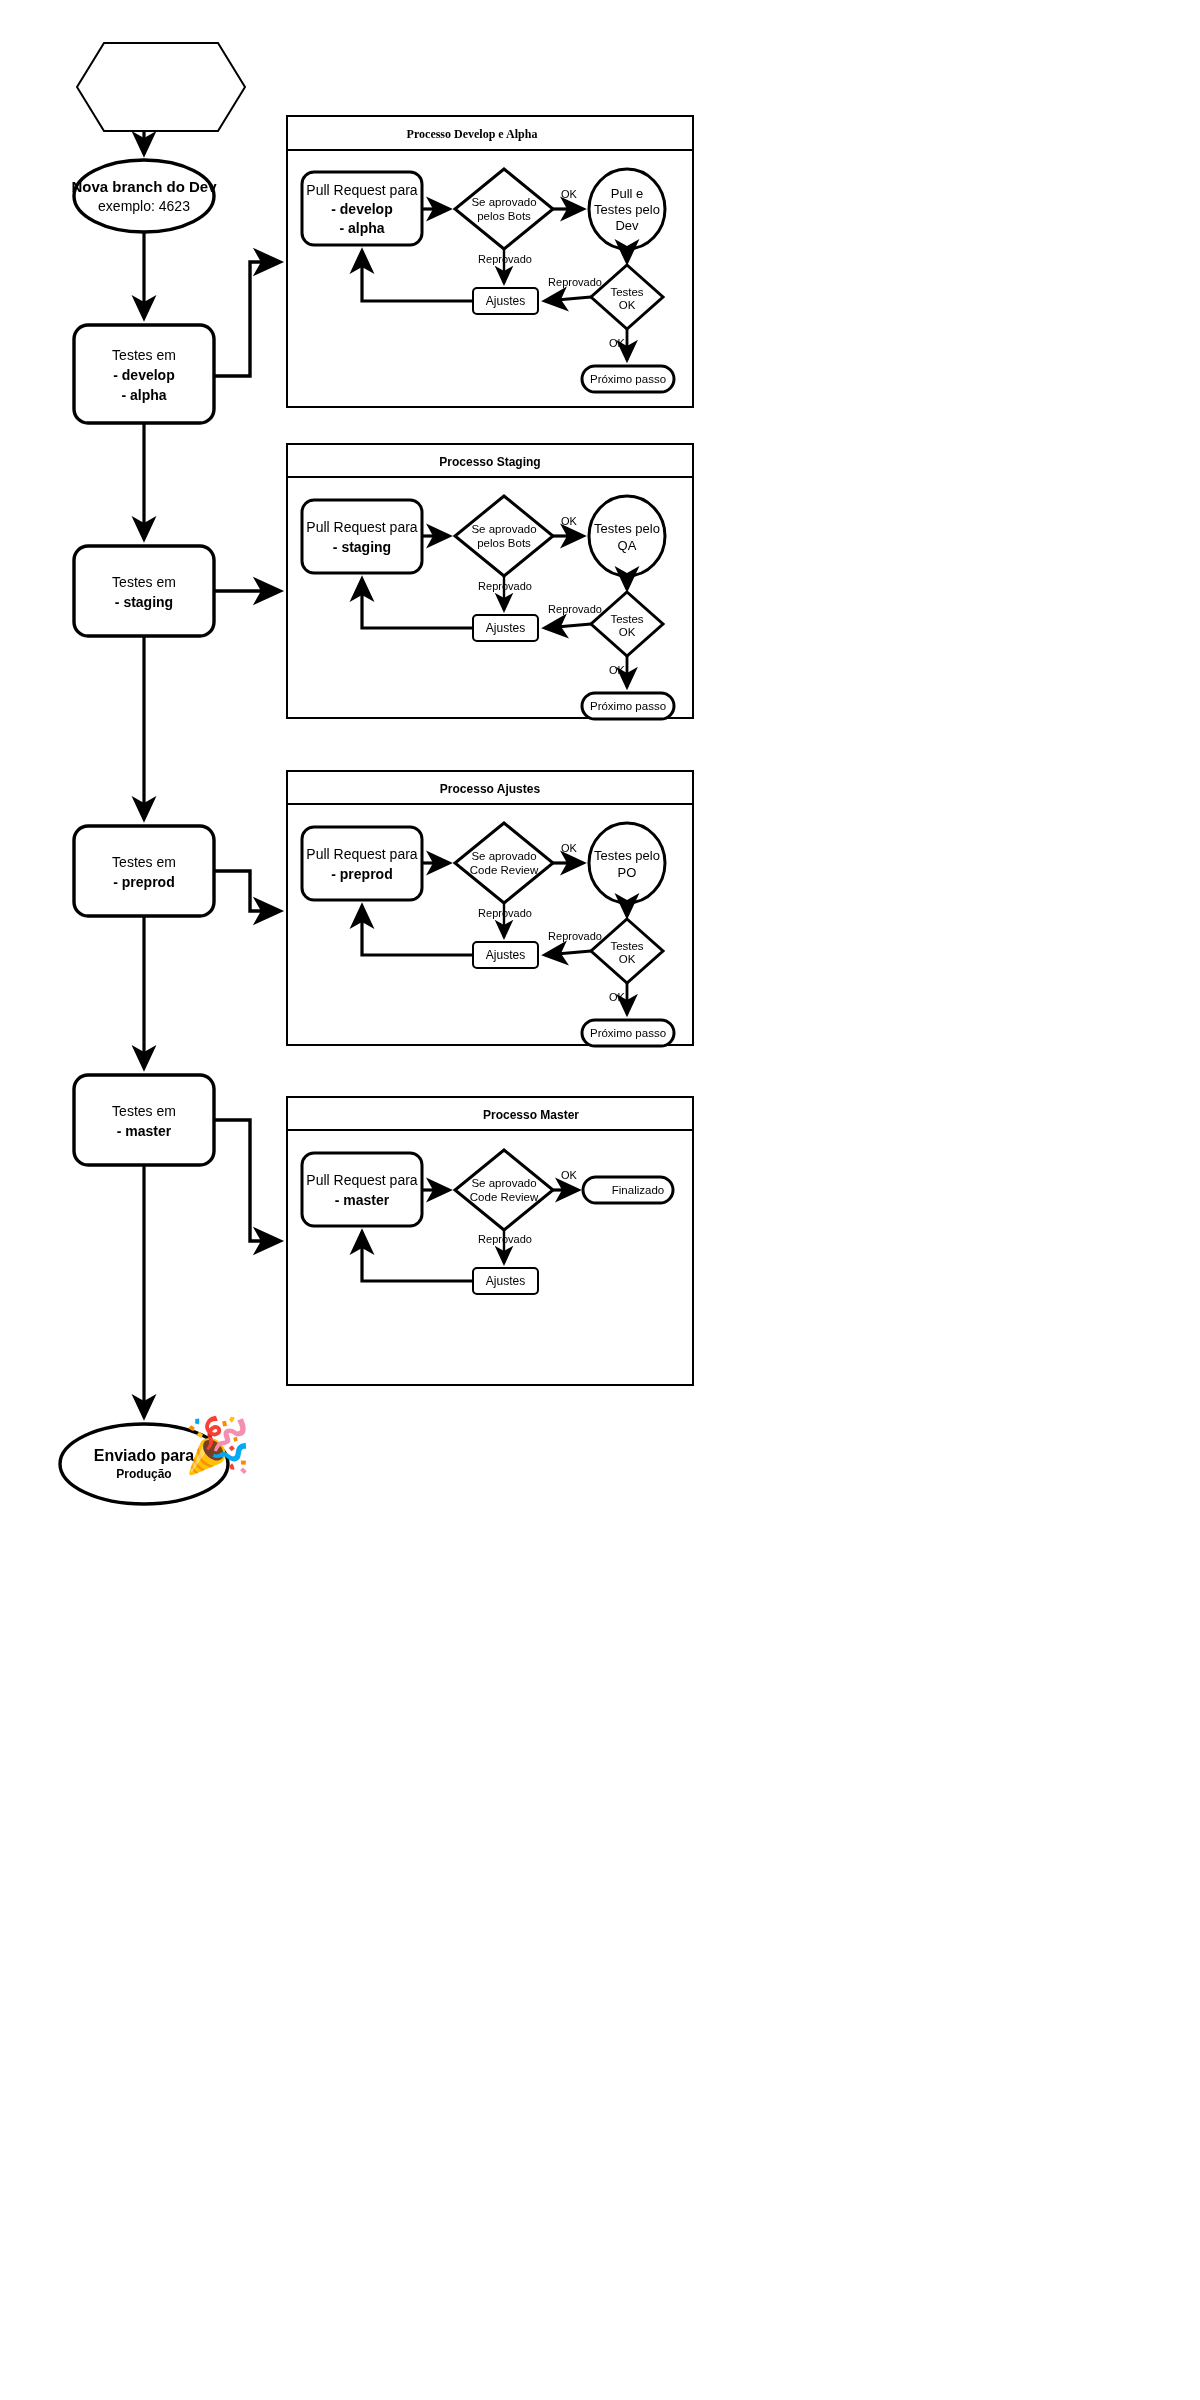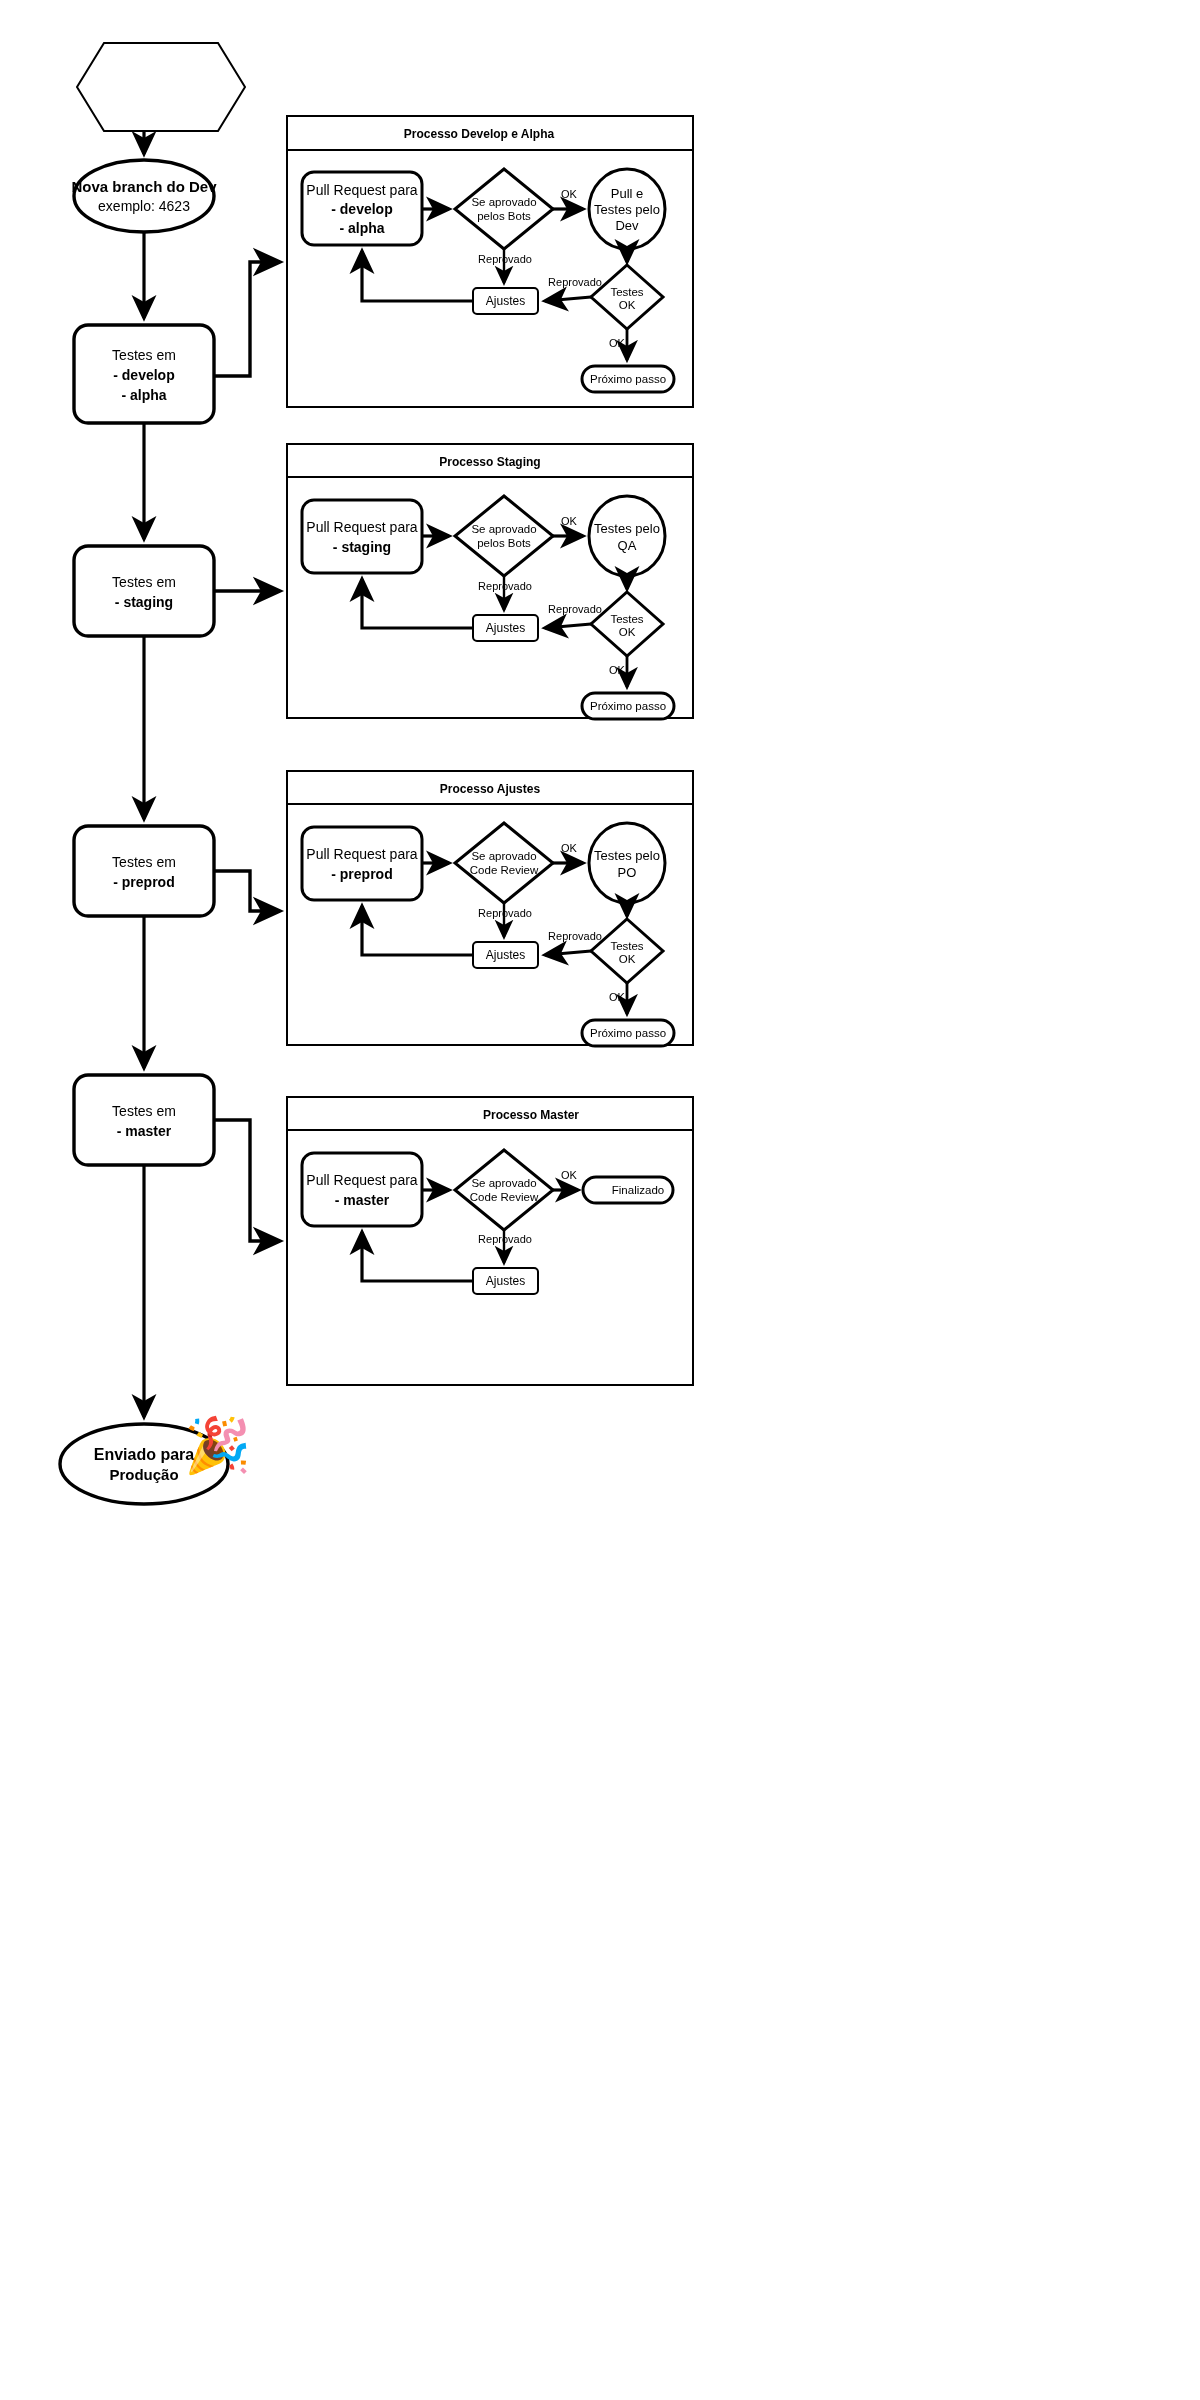--- a/index.html
+++ b/index.html
@@ -138,25 +138,25 @@
     <div class="t-b" style="font-size:14px;margin-top:4px;">- preprod</div>
   </div>
 
   <div class="nodeText" style="left:74px;top:1099px;width:140px;height:44px;">
     <div style="font-size:14px;">Testes em</div>
     <div class="t-b" style="font-size:14px;margin-top:4px;">- master</div>
   </div>
 
   <div class="nodeText" style="left:62px;top:1440px;width:164px;height:48px;">
     <div class="t-b" style="font-size:16px;">Enviado para</div>
-    <div class="t-b" style="font-size:15px;margin-top:2px;">Produção</div>
+    <div class="t-b" style="font-size:12px;margin-top:2px;">Produção</div>
   </div>
   <div class="emoji" style="left:184px;top:1418px;">🎉</div>
 
-  <div class="nodeText" style="left:276px;top:123px;width:406px;height:22px;">
+  <div class="nodeText" style="left:269px;top:123px;width:406px;height:22px;font-family:Liberation Serif, serif;">
     <div class="t-b" style="font-size:12px;">Processo Develop e Alpha</div>
   </div>
   <div class="nodeText" style="left:302px;top:178px;width:120px;height:62px;">
     <div style="font-size:14px;">Pull Request para</div>
     <div class="t-b" style="font-size:14px;margin-top:3px;">- develop</div>
     <div class="t-b" style="font-size:14px;margin-top:3px;">- alpha</div>
   </div>
   <div class="nodeText" style="left:455px;top:192px;width:98px;height:34px;">
     <div style="font-size:11.5px;">Se aprovado</div>
     <div style="font-size:11.5px;margin-top:2px;">pelos Bots</div>

